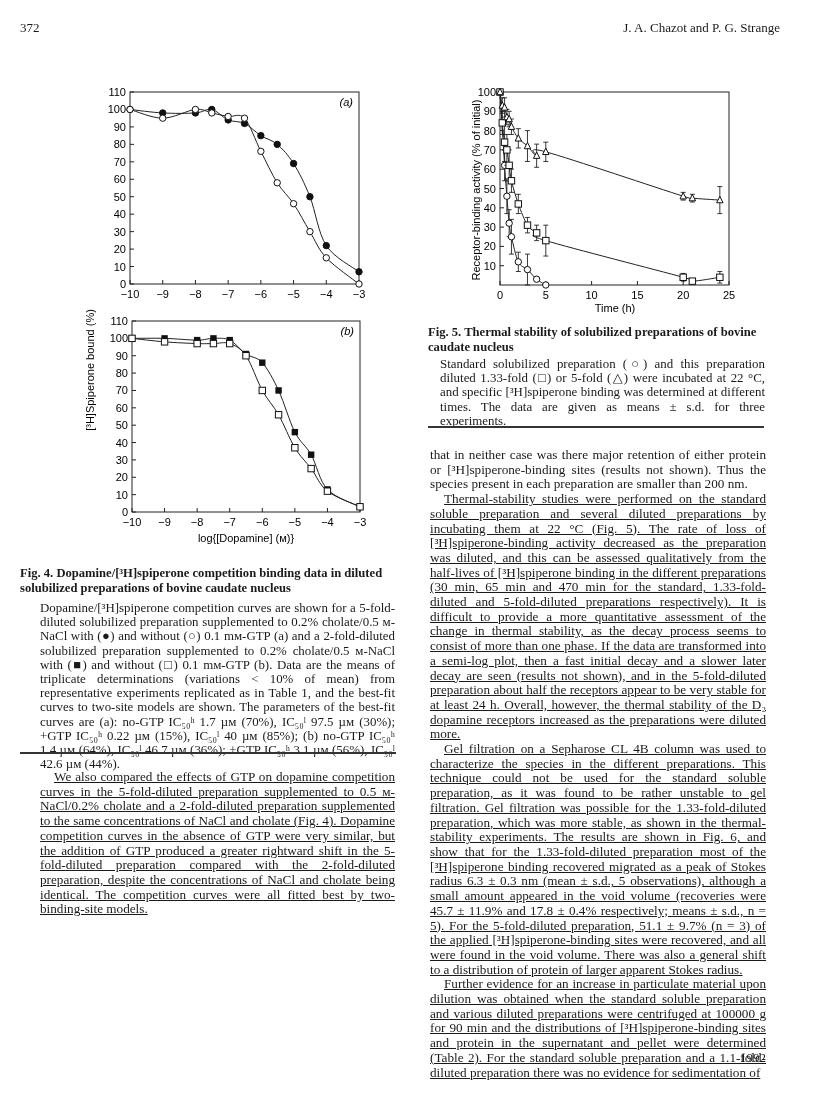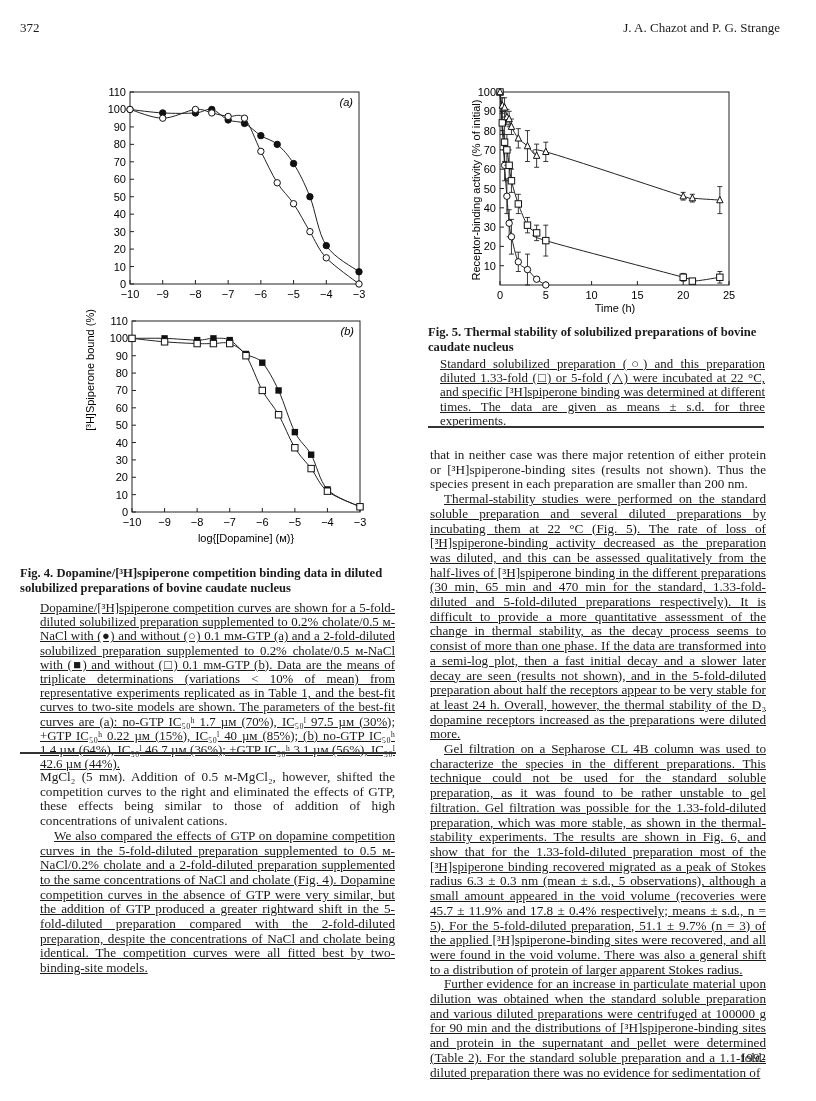--- a/index.html
+++ b/index.html
@@ -4,21 +4,21 @@
 <style>
   html, body { margin: 0; padding: 0; background: #ffffff; }
   body { width: 816px; height: 1101px; position: relative; overflow: hidden; color: #1a1a1a; }
   .serif { font-family: "Liberation Serif", "DejaVu Serif", serif; }
   .abs { position: absolute; }
   .hdr { font-size: 13px; top: 20px; }
   .col { position: absolute; font-family: "Liberation Serif", serif; font-size: 13.2px; line-height: 14.7px; text-align: justify; margin-top: 8px; }
   .col p { margin: 0; }
   .col p.ind { text-indent: 14px; text-decoration: underline; }
   .cap-title { font-family: "Liberation Serif", serif; font-weight: bold; font-size: 12.6px; line-height: 14.5px; }
-  .cap-body { font-family: "Liberation Serif", serif; font-size: 12.9px; line-height: 14.2px; text-align: justify; text-decoration: underline; }
+  .cap-body { font-family: "Liberation Serif", serif; font-size: 12.9px; line-height: 14.2px; text-align: justify; }
   .section-head { font-weight: bold; margin: 8px 0 2px 0; }
   .rule { position: absolute; height: 1.5px; background: #333; }
   svg text { font-family: "Liberation Sans", "DejaVu Sans", sans-serif; }
 </style>
 </head>
 <body>
 
 <div class="abs serif hdr" style="left:20px;">372</div>
 <div class="abs serif hdr" style="right:36px;">J. A. Chazot and P. G. Strange</div>
 
@@ -166,21 +166,20 @@
   <text id="fig4-ylabel" font-size="11" transform="translate(94,310) rotate(-90)" text-anchor="middle">[³H]Spiperone bound (%)</text>
   <text id="fig4-xlabel" font-size="11" x="246" y="482" text-anchor="middle">log{[Dopamine] (м)}</text>
 </svg>
 
 <div class="abs cap-title" style="left:20px; top:566px; width:375px;">Fig. 4. Dopamine/[³H]spiperone competition binding data in diluted solubilized preparations of bovine caudate nucleus</div>
 <div class="abs cap-body" style="left:40px; top:601px; width:355px;">Dopamine/[³H]spiperone competition curves are shown for a 5-fold-diluted solubilized preparation supplemented to 0.2% cholate/0.5 м-NaCl with (●) and without (○) 0.1 mм-GTP (a) and a 2-fold-diluted solubilized preparation supplemented to 0.2% cholate/0.5 м-NaCl with (■) and without (□) 0.1 mм-GTP (b). Data are the means of triplicate determinations (variations &lt; 10% of mean) from representative experiments replicated as in Table 1, and the best-fit curves to two-site models are shown. The parameters of the best-fit curves are (a): no-GTP IC₅₀ʰ 1.7 µм (70%), IC₅₀ˡ 97.5 µм (30%); +GTP IC₅₀ʰ 0.22 µм (15%), IC₅₀ˡ 40 µм (85%); (b) no-GTP IC₅₀ʰ 1.4 µм (64%), IC₅₀ˡ 46.7 µм (36%); +GTP IC₅₀ʰ 3.1 µм (56%), IC₅₀ˡ 42.6 µм (44%).</div>
 
 <div class="rule" style="left:20px; top:752px; width:376px;"></div>
 
 <div class="col" style="left:40px; top:762px; width:355px;">
-  <p>MgCl₂ (5 mм). Addition of 0.5 м-MgCl₂, however, shifted the competition curves to the right and eliminated the effects of GTP, these effects being similar to those of addition of high concentrations of univalent cations.</p>
   <p class="ind">We also compared the effects of GTP on dopamine competition curves in the 5-fold-diluted preparation supplemented to 0.5 м-NaCl/0.2% cholate and a 2-fold-diluted preparation supplemented to the same concentrations of NaCl and cholate (Fig. 4). Dopamine competition curves in the absence of GTP were very similar, but the addition of GTP produced a greater rightward shift in the 5-fold-diluted preparation compared with the 2-fold-diluted preparation, despite the concentrations of NaCl and cholate being identical. The competition curves were all fitted best by two-binding-site models.</p>
 </div>
 
 <svg class="abs" style="left:420px; top:70px;" width="390" height="250">
   <g id="fig5-group">
       <rect x="80" y="22" width="229" height="193" fill="none" stroke="#222" stroke-width="1"></rect>
       <line x1="80" x2="84" y1="195.7" y2="195.7" stroke="#222"></line>
       <text x="76" y="199.7" font-size="11" text-anchor="end">10</text>
       <line x1="80" x2="84" y1="176.4" y2="176.4" stroke="#222"></line>
       <text x="76" y="180.4" font-size="11" text-anchor="end">20</text>

